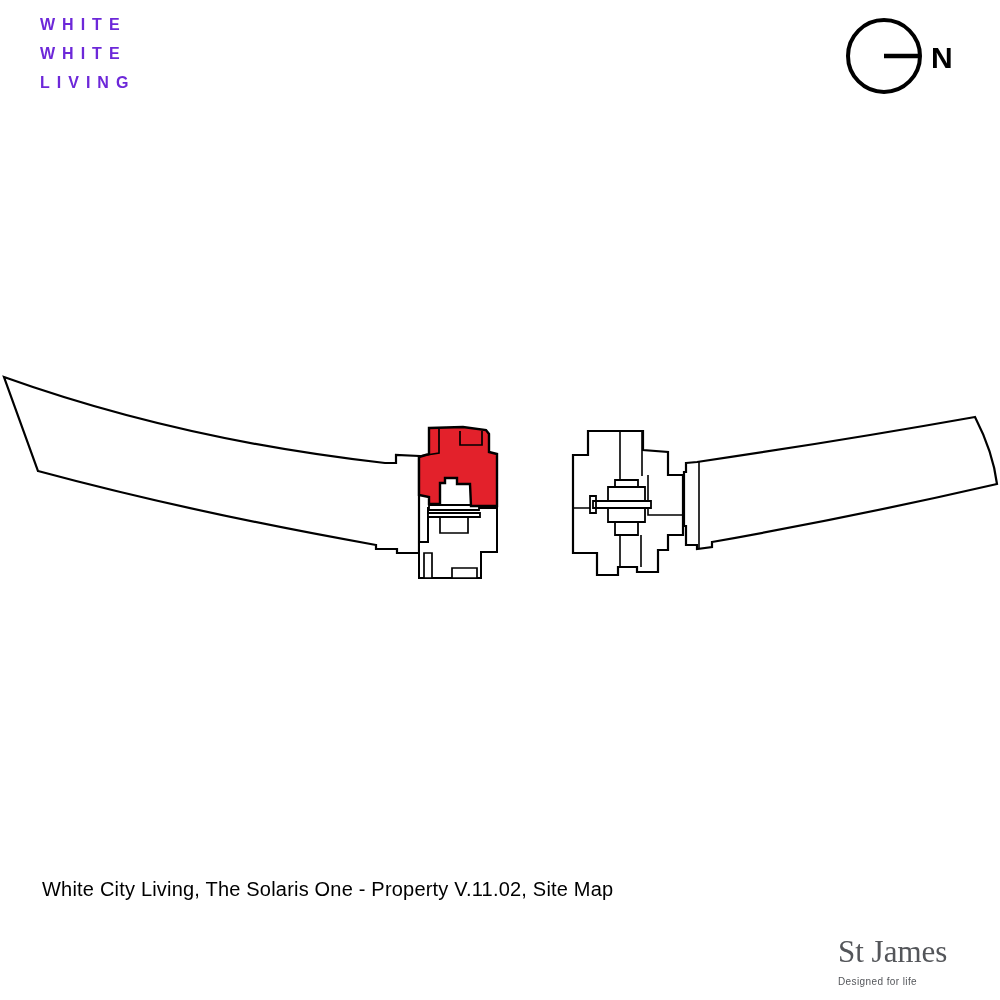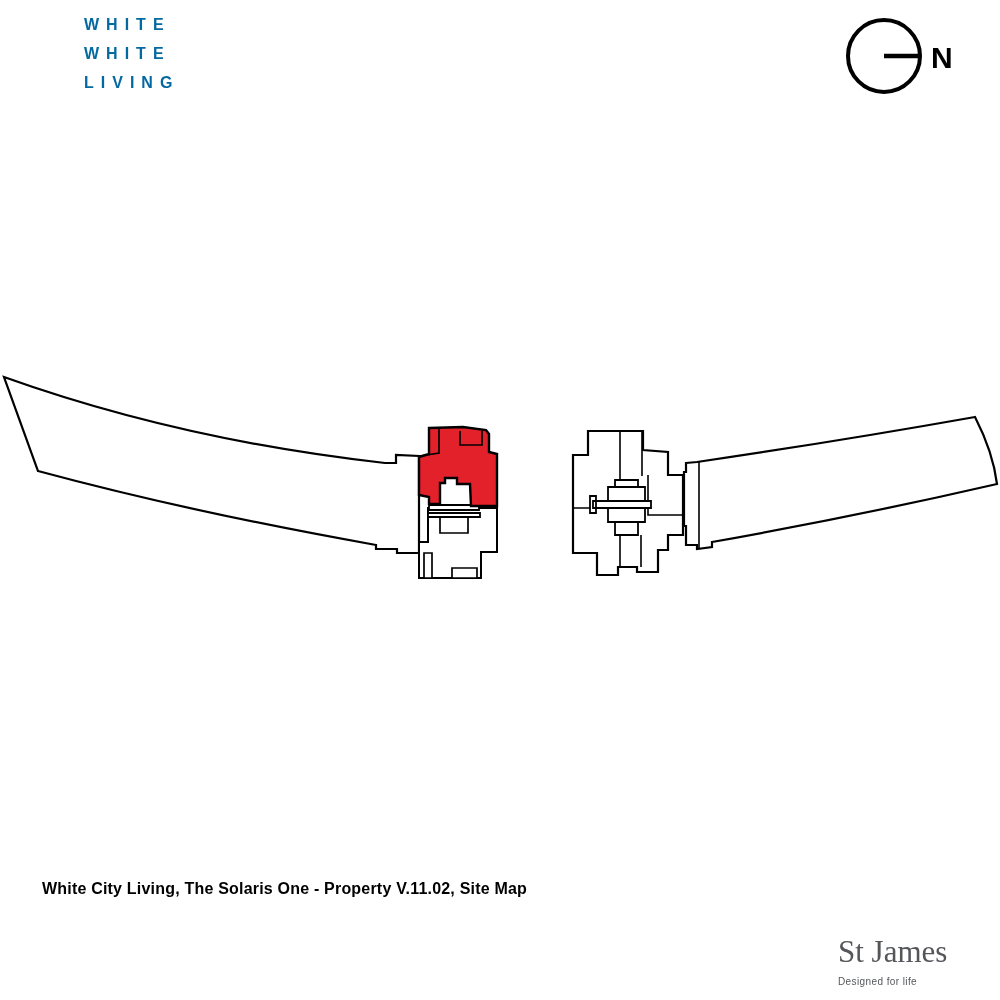--- a/index.html
+++ b/index.html
@@ -3,33 +3,32 @@
 <meta charset="utf-8">
 <style>
   html,body{margin:0;padding:0;}
   body{
     width:1000px;height:1000px;position:relative;background:#ffffff;
     font-family:"Liberation Sans",sans-serif;overflow:hidden;
   }
   
   .brand{
     position:absolute;left:40px;top:10px;
-    color:#0369a1;font-weight:700;font-size:16px;line-height:29px;
+    color:#6d28d9;font-weight:700;font-size:16px;line-height:29px;
     letter-spacing:7px;
-    margin-left:44px;
   }
   .brand .line{display:block;}
   
   .compass{position:absolute;left:843px;top:14px;width:130px;height:88px;}
   
   .sitemap{position:absolute;left:0;top:0;width:1000px;height:1000px;}
   
   .caption{
     position:absolute;left:42px;top:876px;
-    color:#000000;font-size:16px;font-weight:700;line-height:26px;
+    color:#000000;font-size:20px;font-weight:400;line-height:26px;
     letter-spacing:0.2px;white-space:nowrap;
   }
   
   .developer{position:absolute;left:838px;top:936px;color:#54565a;}
   .developer .name{
     font-family:"Liberation Serif",serif;font-size:31px;line-height:32px;
     font-weight:400;letter-spacing:0px;
   }
   .developer .tagline{
     font-size:10px;letter-spacing:0.4px;margin-top:8px;

